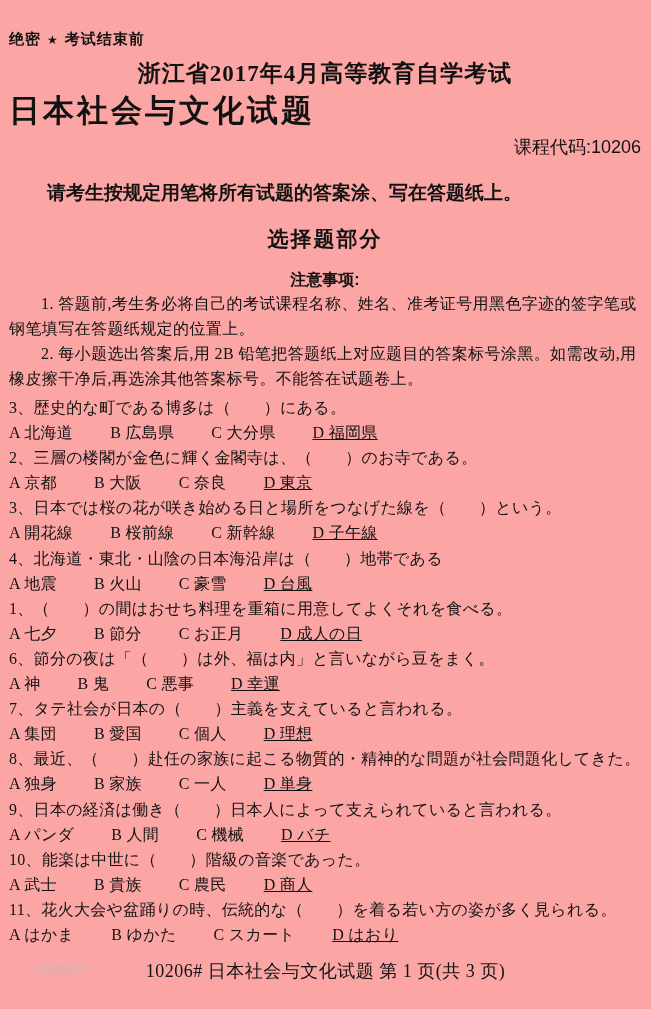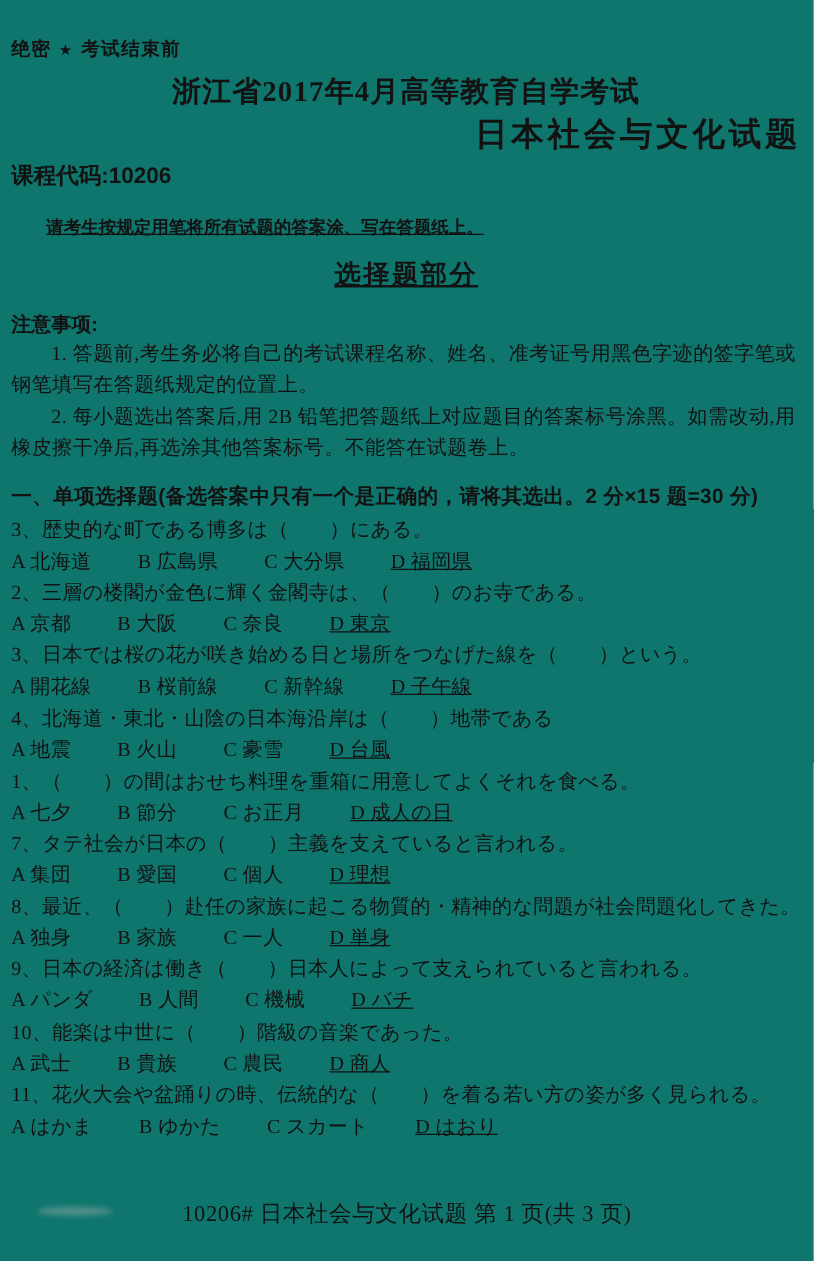--- a/index.html
+++ b/index.html
@@ -1,55 +1,55 @@
 <!DOCTYPE html>
 <html><head>
 <meta charset="utf-8">
 <style>
   html,body{margin:0;padding:0;background:#e8e8e8;}
   .page{
     position:relative;
     width:651px;height:1009px;
-    background:#0f766e;
+    background:#fca5a5;
     color:#121212;
     font-family:"Liberation Serif","DejaVu Serif",serif;
     box-sizing:border-box;
     padding:30px 10px 0 9px;
     overflow:hidden;
   }
   .secret-line{
     font-family:"Liberation Sans","DejaVu Sans",sans-serif;
     font-weight:bold;font-size:15px;letter-spacing:1px;
   }
   .secret-line .star{font-size:12px;padding:0 6px;}
   .title1{
     text-align:center;font-size:23px;font-weight:bold;
     margin-top:9px;letter-spacing:1px;
   }
   .title2{
-    text-align:right;
+    text-align:left;
     font-family:"Liberation Sans","DejaVu Sans",sans-serif;
-    font-weight:900;font-size:26px;letter-spacing:3px;margin-top:1px;
+    font-weight:900;font-size:31px;letter-spacing:3px;margin-top:1px;
   }
   .course-code{
-    text-align:left;font-weight:bold;font-size:18px;margin-top:3px;
+    text-align:right;font-weight:normal;font-size:18px;margin-top:3px;
     font-family:"Liberation Sans","DejaVu Sans",sans-serif;
   }
   .instruction{
     font-family:"Liberation Sans","DejaVu Sans",sans-serif;
-    font-weight:bold;font-size:14px;text-indent:2em;margin-top:21px;text-decoration:underline;
+    font-weight:bold;font-size:19px;text-indent:2em;margin-top:21px;
   }
   .section-title{
     text-align:center;
     font-family:"Liberation Sans","DejaVu Sans",sans-serif;
-    font-weight:bold;font-size:21px;letter-spacing:2px;margin-top:13px;text-decoration:underline;
+    font-weight:bold;font-size:21px;letter-spacing:2px;margin-top:13px;
   }
   .notice-head{
     font-family:"Liberation Sans","DejaVu Sans",sans-serif;
-    font-weight:bold;font-size:16px;margin-top:17px;
+    font-weight:bold;font-size:16px;margin-top:17px;text-align:center;
   }
   .notice-item{
     font-size:16px;line-height:25px;text-indent:2em;margin:0;
     letter-spacing:0.4px;
   }
   .part-heading{
     font-family:"Liberation Sans","DejaVu Sans",sans-serif;
     font-weight:bold;font-size:16.5px;margin-top:15px;
     letter-spacing:0.3px;
   }
@@ -83,21 +83,20 @@
   <p class="instruction">请考生按规定用笔将所有试题的答案涂、写在答题纸上。</p>
 
   <div class="section-title">选择题部分</div>
 
   <div class="notice-head">注意事项:</div>
   <div>
     <p class="notice-item">1. 答题前,考生务必将自己的考试课程名称、姓名、准考证号用黑色字迹的签字笔或钢笔填写在答题纸规定的位置上。</p>
     <p class="notice-item">2. 每小题选出答案后,用 2B 铅笔把答题纸上对应题目的答案标号涂黑。如需改动,用橡皮擦干净后,再选涂其他答案标号。不能答在试题卷上。</p>
   </div>
 
-  <div class="part-heading">一、单项选择题(备选答案中只有一个是正确的，请将其选出。2 分×15 题=30 分)</div>
 
   <div class="questions">
 
     <div class="question">
       <p class="q-text">3、歴史的な町である博多は（　　）にある。</p>
       <p class="q-opts">
         <span>A 北海道</span><span>B 広島県</span><span>C 大分県</span><span>D 福岡県</span>
       </p>
     </div>
 
@@ -122,20 +121,26 @@
       </p>
     </div>
 
     <div class="question">
       <p class="q-text">1、（　　）の間はおせち料理を重箱に用意してよくそれを食べる。</p>
       <p class="q-opts">
         <span>A 七夕</span><span>B 節分</span><span>C お正月</span><span>D 成人の日</span>
       </p>
     </div>
 
+    <div class="question">
+      <p class="q-text">6、節分の夜は「（　　）は外、福は内」と言いながら豆をまく。</p>
+      <p class="q-opts">
+        <span>A 神</span><span>B 鬼</span><span>C 悪事</span><span>D 幸運</span>
+      </p>
+    </div>
 
     <div class="question">
       <p class="q-text">7、タテ社会が日本の（　　）主義を支えていると言われる。</p>
       <p class="q-opts">
         <span>A 集団</span><span>B 愛国</span><span>C 個人</span><span>D 理想</span>
       </p>
     </div>
 
     <div class="question">
       <p class="q-text">8、最近、（　　）赴任の家族に起こる物質的・精神的な問題が社会問題化してきた。</p>

